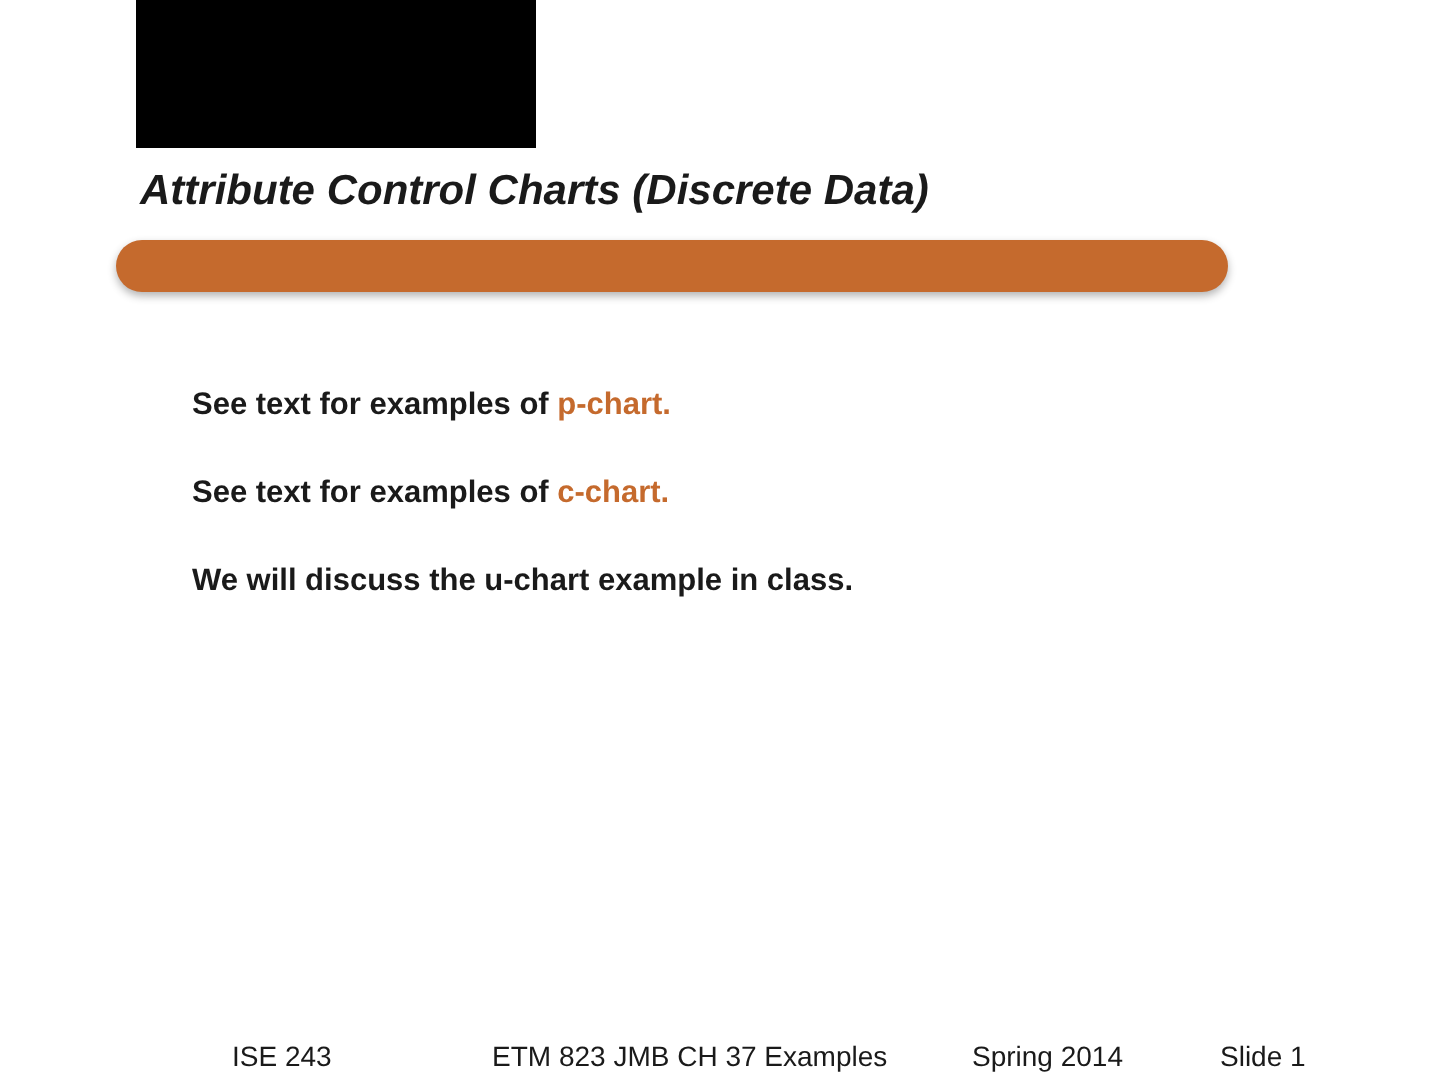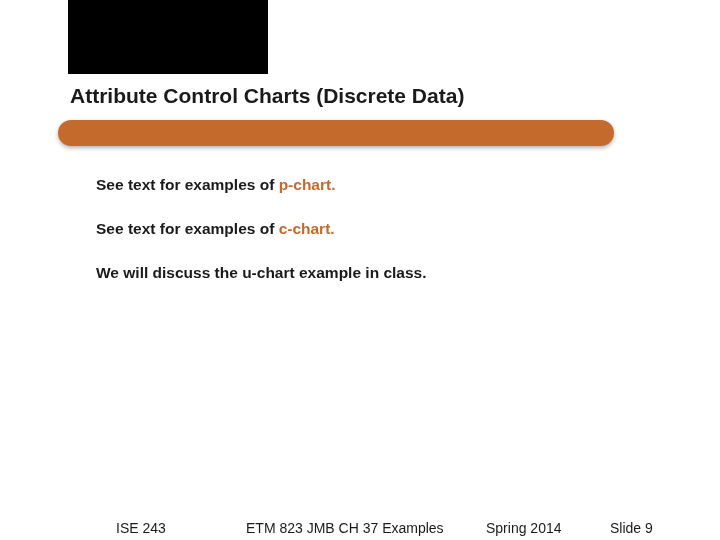--- a/index.html
+++ b/index.html
@@ -19,34 +19,35 @@
       height: 74px;
       background: #000000;
     }
     .title {
       position: absolute;
       top: 84px;
       left: 70px;
       font-size: 21px;
       font-weight: bold;
       color: #1a1a1a;
+      font-style: italic;
     }
     .orange-bar {
       position: absolute;
       top: 120px;
       left: 58px;
       width: 556px;
       height: 26px;
       background: #c56a2d;
       border-radius: 13px;
       box-shadow: 0 2px 4px rgba(0,0,0,0.3);
     }
     .content {
       position: absolute;
-      top: 176px;
+      top: 194px;
       left: 96px;
       width: 540px;
     }
     .line {
       font-size: 15.5px;
       font-weight: bold;
       color: #1a1a1a;
       margin-bottom: 26px;
     }
     .accent { color: #c56a2d; }
@@ -80,14 +81,14 @@
   <div class="line">
     <span>See text for examples of </span><span class="accent">c-chart.</span>
   </div>
   <div class="line">We will discuss the u-chart example in class.</div>
 </div>
 
 <div class="footer">
   <span class="footer-left">ISE 243</span>
   <span class="footer-mid">ETM 823 JMB   CH 37 Examples</span>
   <span class="footer-term">Spring 2014</span>
-  <span class="footer-slide">Slide 9</span>
+  <span class="footer-slide">Slide 1</span>
 </div>
 
 </body></html>

